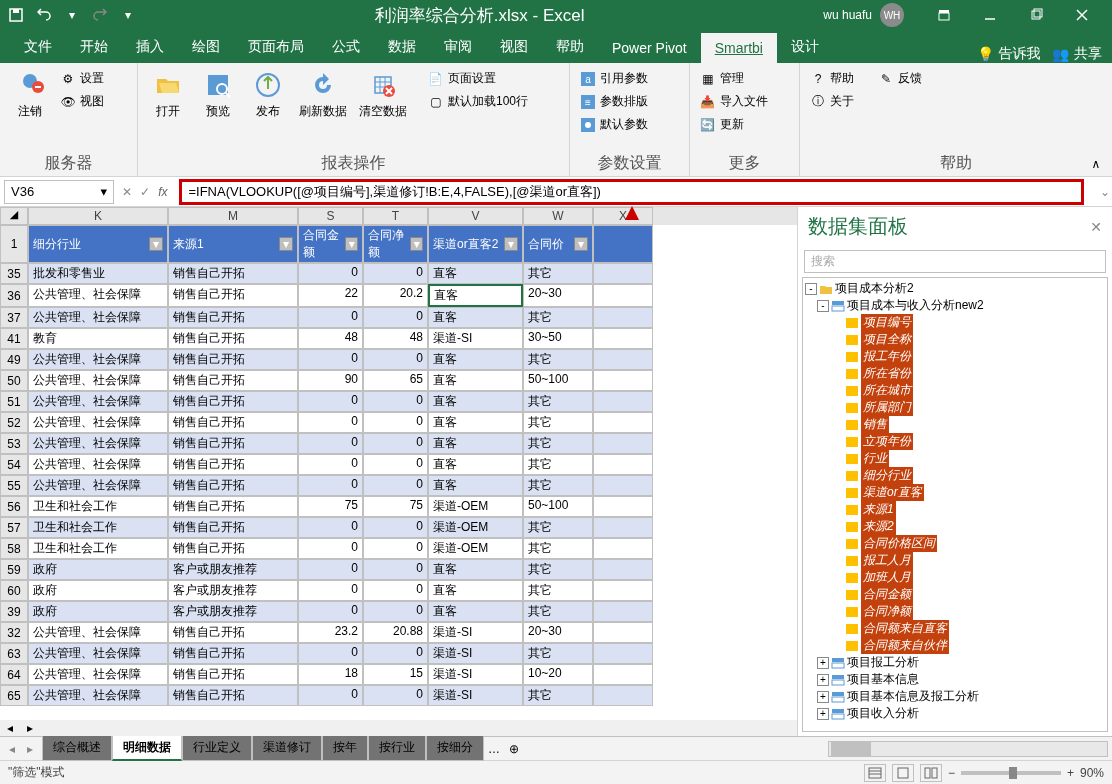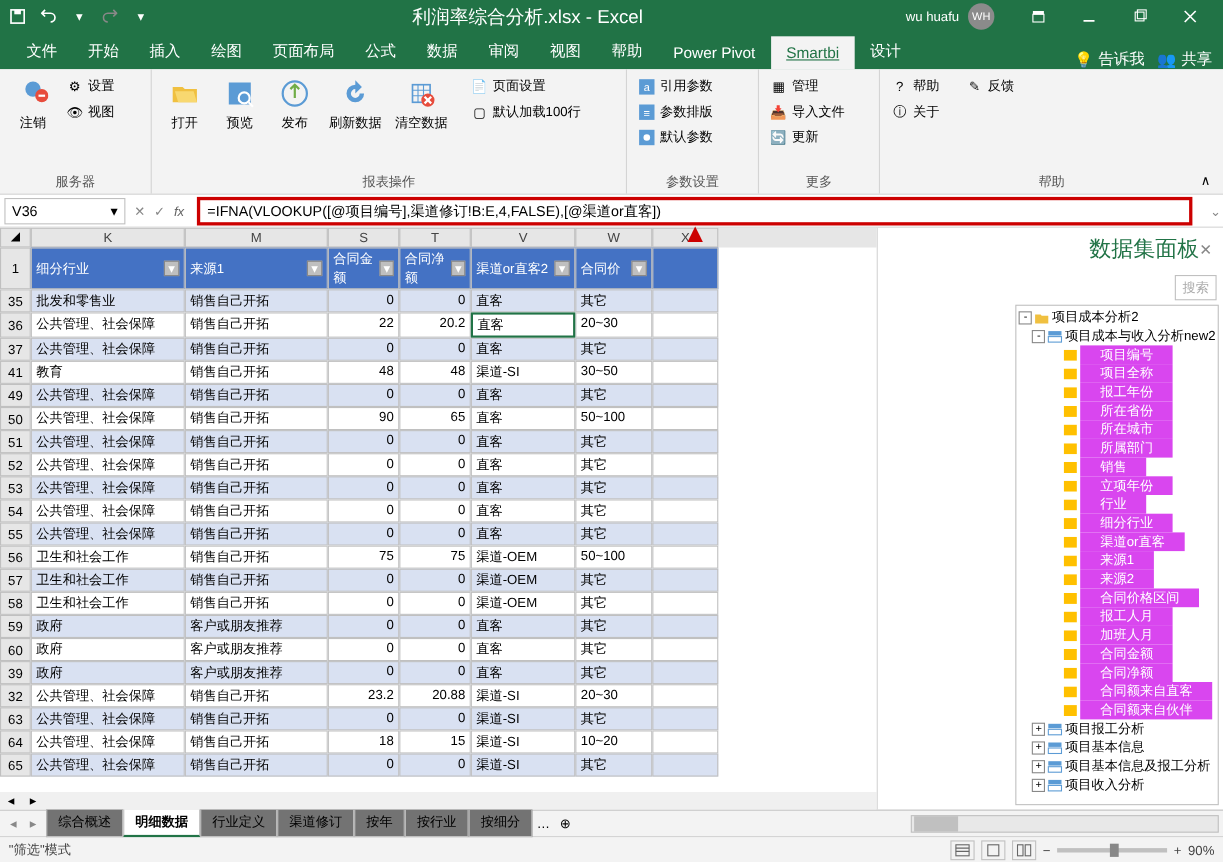--- a/index.html
+++ b/index.html
@@ -20,21 +20,21 @@
 .ribbon-tabs .tab { padding: 7px 14px 7px; color: #fff; font-size: 14px; cursor: pointer; }
 .ribbon-tabs .tab.active { background: #f3f3f3; color: #217346; text-decoration: underline; }
 .ribbon-right { margin-left: auto; display: flex; align-items: center; padding-right: 10px; gap: 12px; }
 .ribbon-right .tell { color: #fff; font-size: 14px; display: flex; align-items: center; gap: 4px; }
 .ribbon-right .share { color: #fff; font-size: 14px; display: flex; align-items: center; gap: 4px; }
 
 
 .ribbon { height: 114px; background: #f3f3f3; border-bottom: 1px solid #d4d4d4; display: flex; position: relative; }
 .ribbon-group { border-right: 1px solid #d4d4d4; display: flex; flex-direction: column; padding: 4px 6px 2px; }
 .ribbon-group .body { flex: 1; display: flex; align-items: flex-start; gap: 2px; }
-.ribbon-group .label { text-align: center; font-size: 12px; color: #555; padding-top: 2px; }
+.ribbon-group .label { text-align: center; font-size: 16px; color: #555; padding-top: 2px; }
 .rbtn-lg { width: 48px; display: flex; flex-direction: column; align-items: center; gap: 2px; padding: 2px; cursor: pointer; }
 .rbtn-lg .ico { width: 32px; height: 32px; display: flex; align-items: center; justify-content: center; }
 .rbtn-lg .txt { font-size: 12px; text-align: center; }
 .rbtn-sm { display: flex; align-items: center; gap: 4px; padding: 3px 4px; cursor: pointer; font-size: 12px; }
 .rbtn-sm .ico { width: 16px; height: 16px; display: flex; align-items: center; justify-content: center; }
 .stack { display: flex; flex-direction: column; }
 .collapse-ribbon { position: absolute; right: 6px; bottom: 4px; width: 20px; height: 16px; display: flex; align-items: center; justify-content: center; cursor: pointer; }
 
 
 .formula-bar { height: 30px; border-bottom: 1px solid #d4d4d4; display: flex; align-items: center; padding: 3px 0; }
@@ -81,29 +81,29 @@
 .sheet-scroll .thumb { position: absolute; height: 14px; background: #c0c0c0; }
 
 
 .status-bar { height: 24px; background: #f3f3f3; border-top: 1px solid #d4d4d4; display: flex; align-items: center; padding: 0 8px; font-size: 12px; color: #444; }
 .status-bar .right { margin-left: auto; display: flex; align-items: center; gap: 6px; }
 .view-btn { width: 22px; height: 18px; border: 1px solid #c0c0c0; display: flex; align-items: center; justify-content: center; }
 .zoom-slider { width: 100px; height: 4px; background: #c0c0c0; position: relative; }
 .zoom-slider .thumb { position: absolute; left: 48px; top: -4px; width: 8px; height: 12px; background: #888; }
 
 
-.panel { width: 315px; border-left: 1px solid #d4d4d4; display: flex; flex-direction: column; align-items: flex-end; }
+.panel { width: 315px; border-left: 1px solid #d4d4d4; display: flex; flex-direction: column; }
 .panel-title { padding: 6px 10px; font-size: 20px; color: #217346; display: flex; justify-content: space-between; align-items: center; }
 .panel-search { margin: 4px 6px; border: 1px solid #c0c0c0; padding: 2px 6px; font-size: 12px; color: #aaa; }
 .tree { flex: 1; overflow-y: auto; overflow-x: hidden; font-size: 12px; padding: 2px 0; border: 1px solid #c0c0c0; margin: 0 4px 4px; }
 .tree-item { display: flex; align-items: center; gap: 2px; padding: 0 2px; white-space: nowrap; }
 .tree-item .exp { width: 12px; height: 12px; border: 1px solid #888; display: flex; align-items: center; justify-content: center; font-size: 10px; line-height: 1; }
 .tree-item .fico { width: 14px; height: 12px; display: inline-flex; align-items: center; justify-content: center; }
 .tree-item .lbl { }
-.tree-item.sel .lbl { background: #d946ef; color: #fff; padding: 0 18px; }
+.tree-item.sel .lbl { background: #c2410c; color: #fff; padding: 0 2px; font-style: italic; }
 .ind1 { padding-left: 14px; } .ind2 { padding-left: 28px; }
 
 svg { display: block; }
 </style>
 </head>
 <body>
 
 <div class="title-bar">
   <div class="qat">
     <span class="ico">

